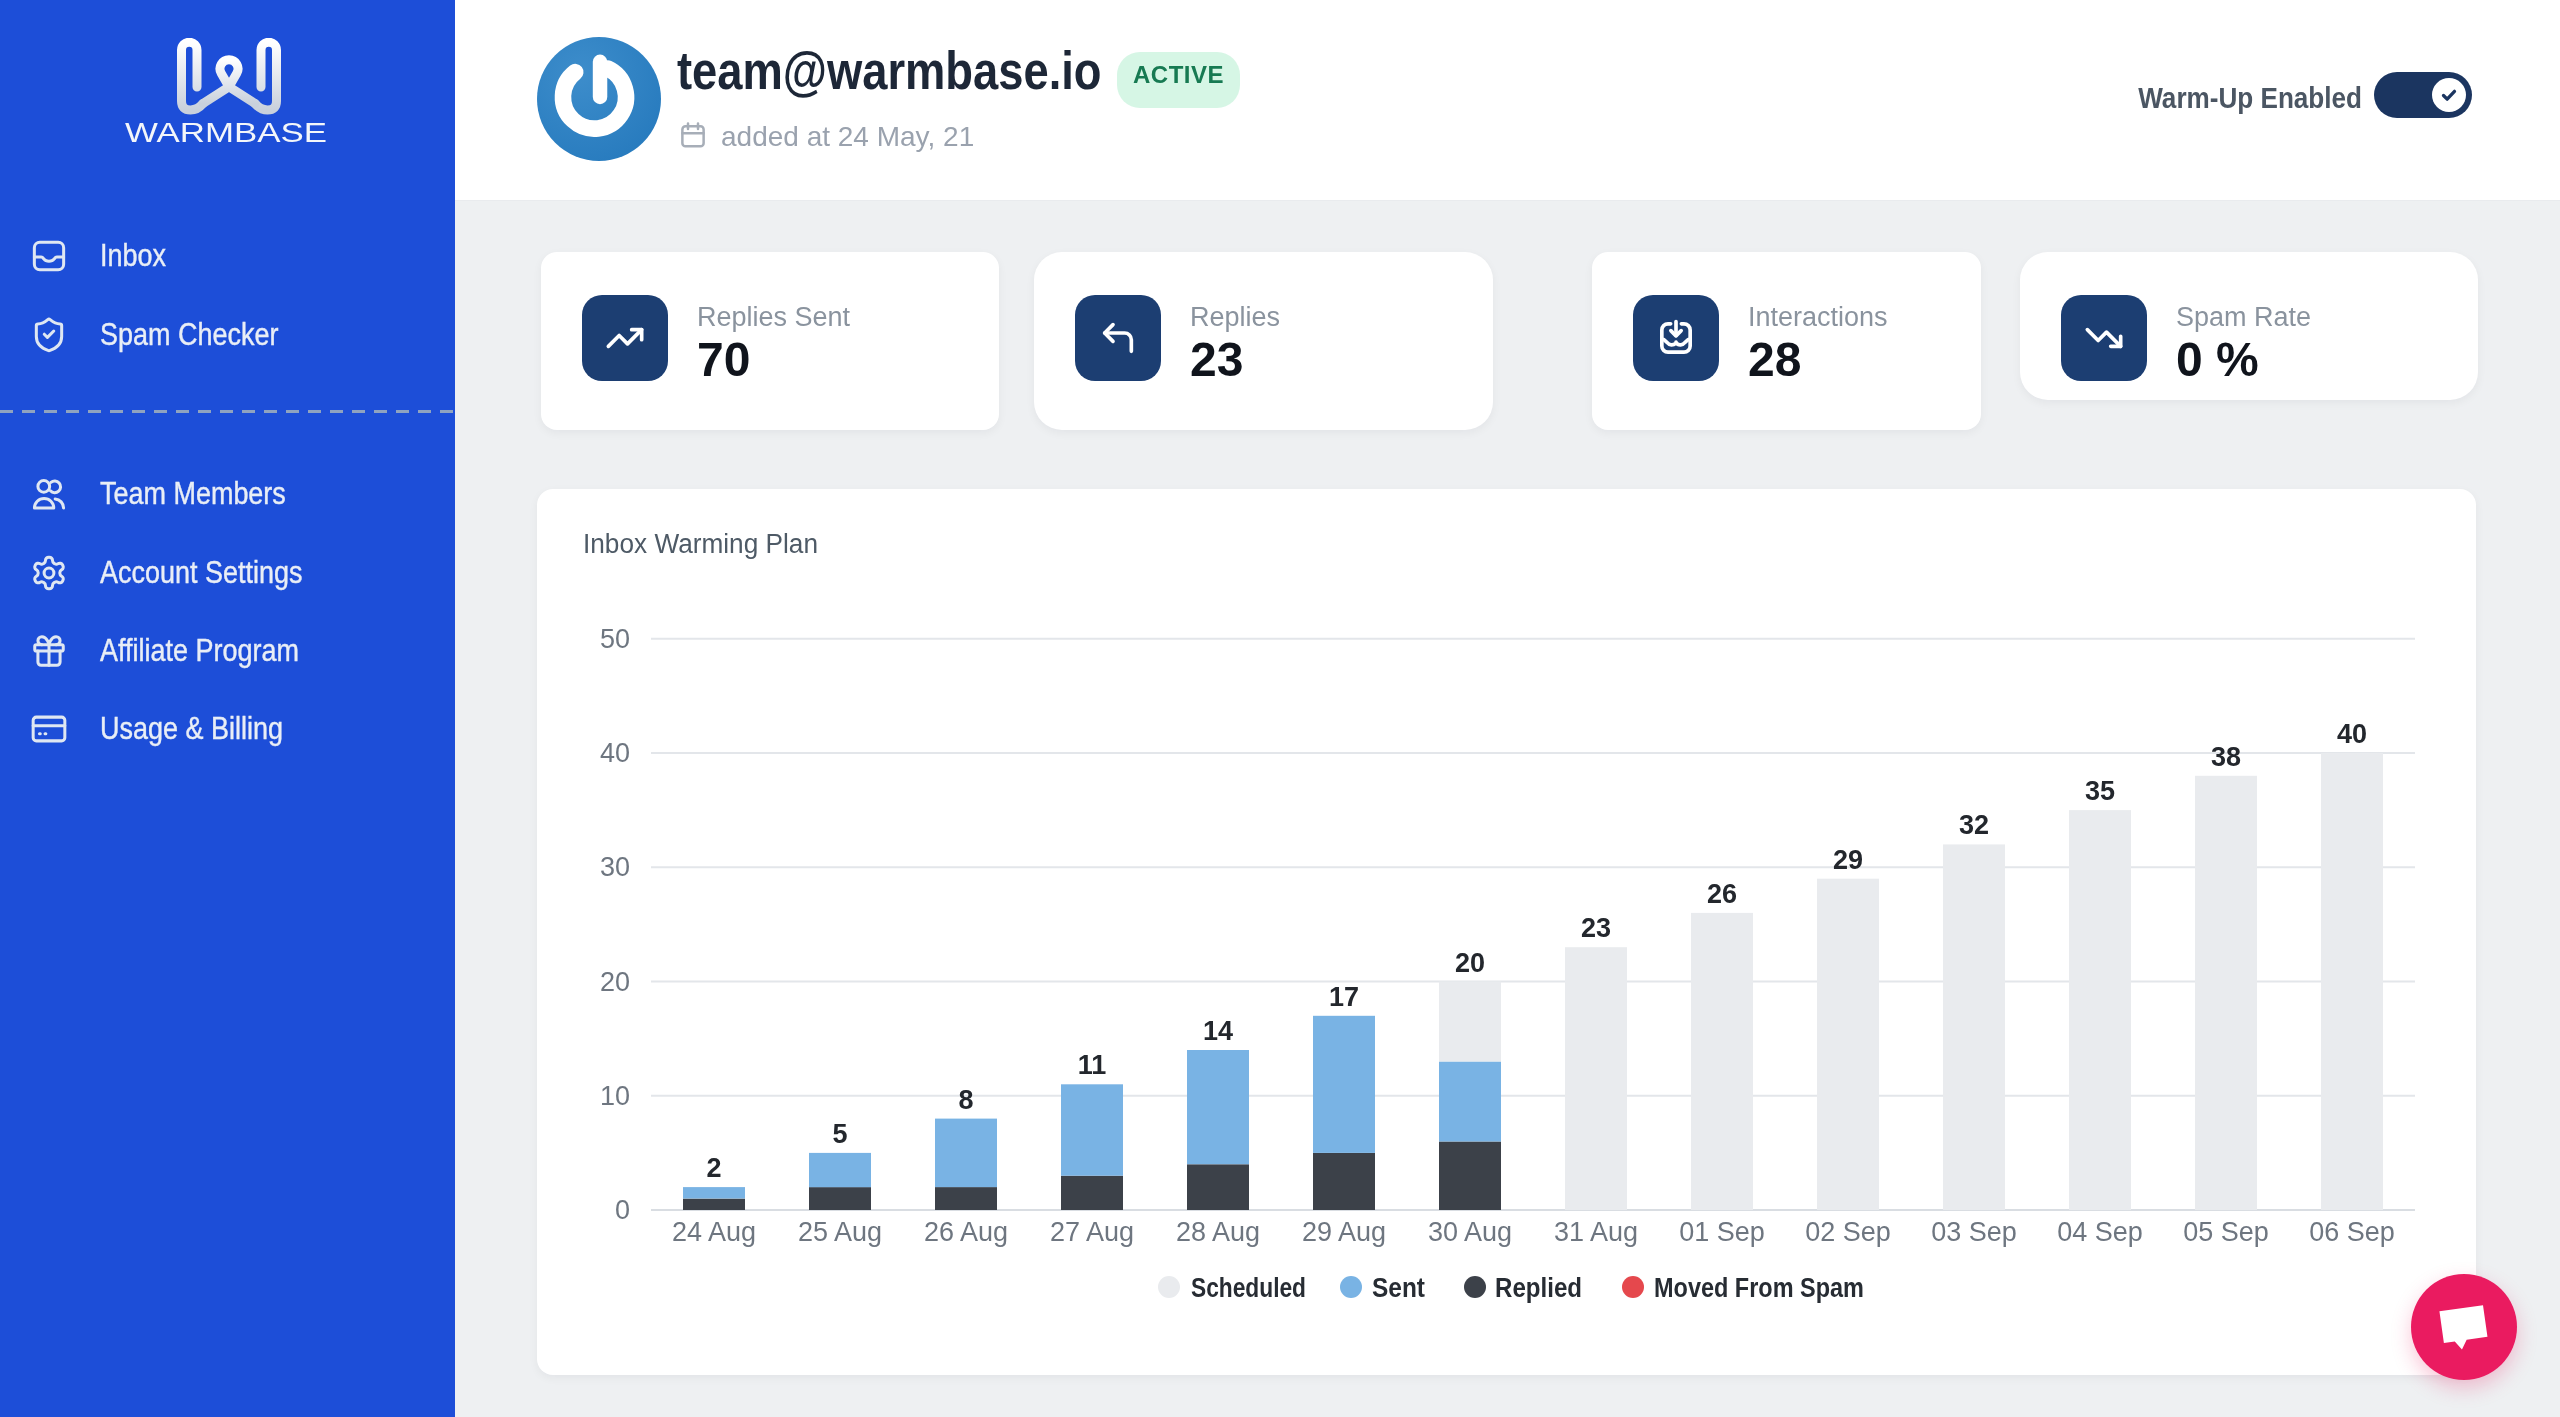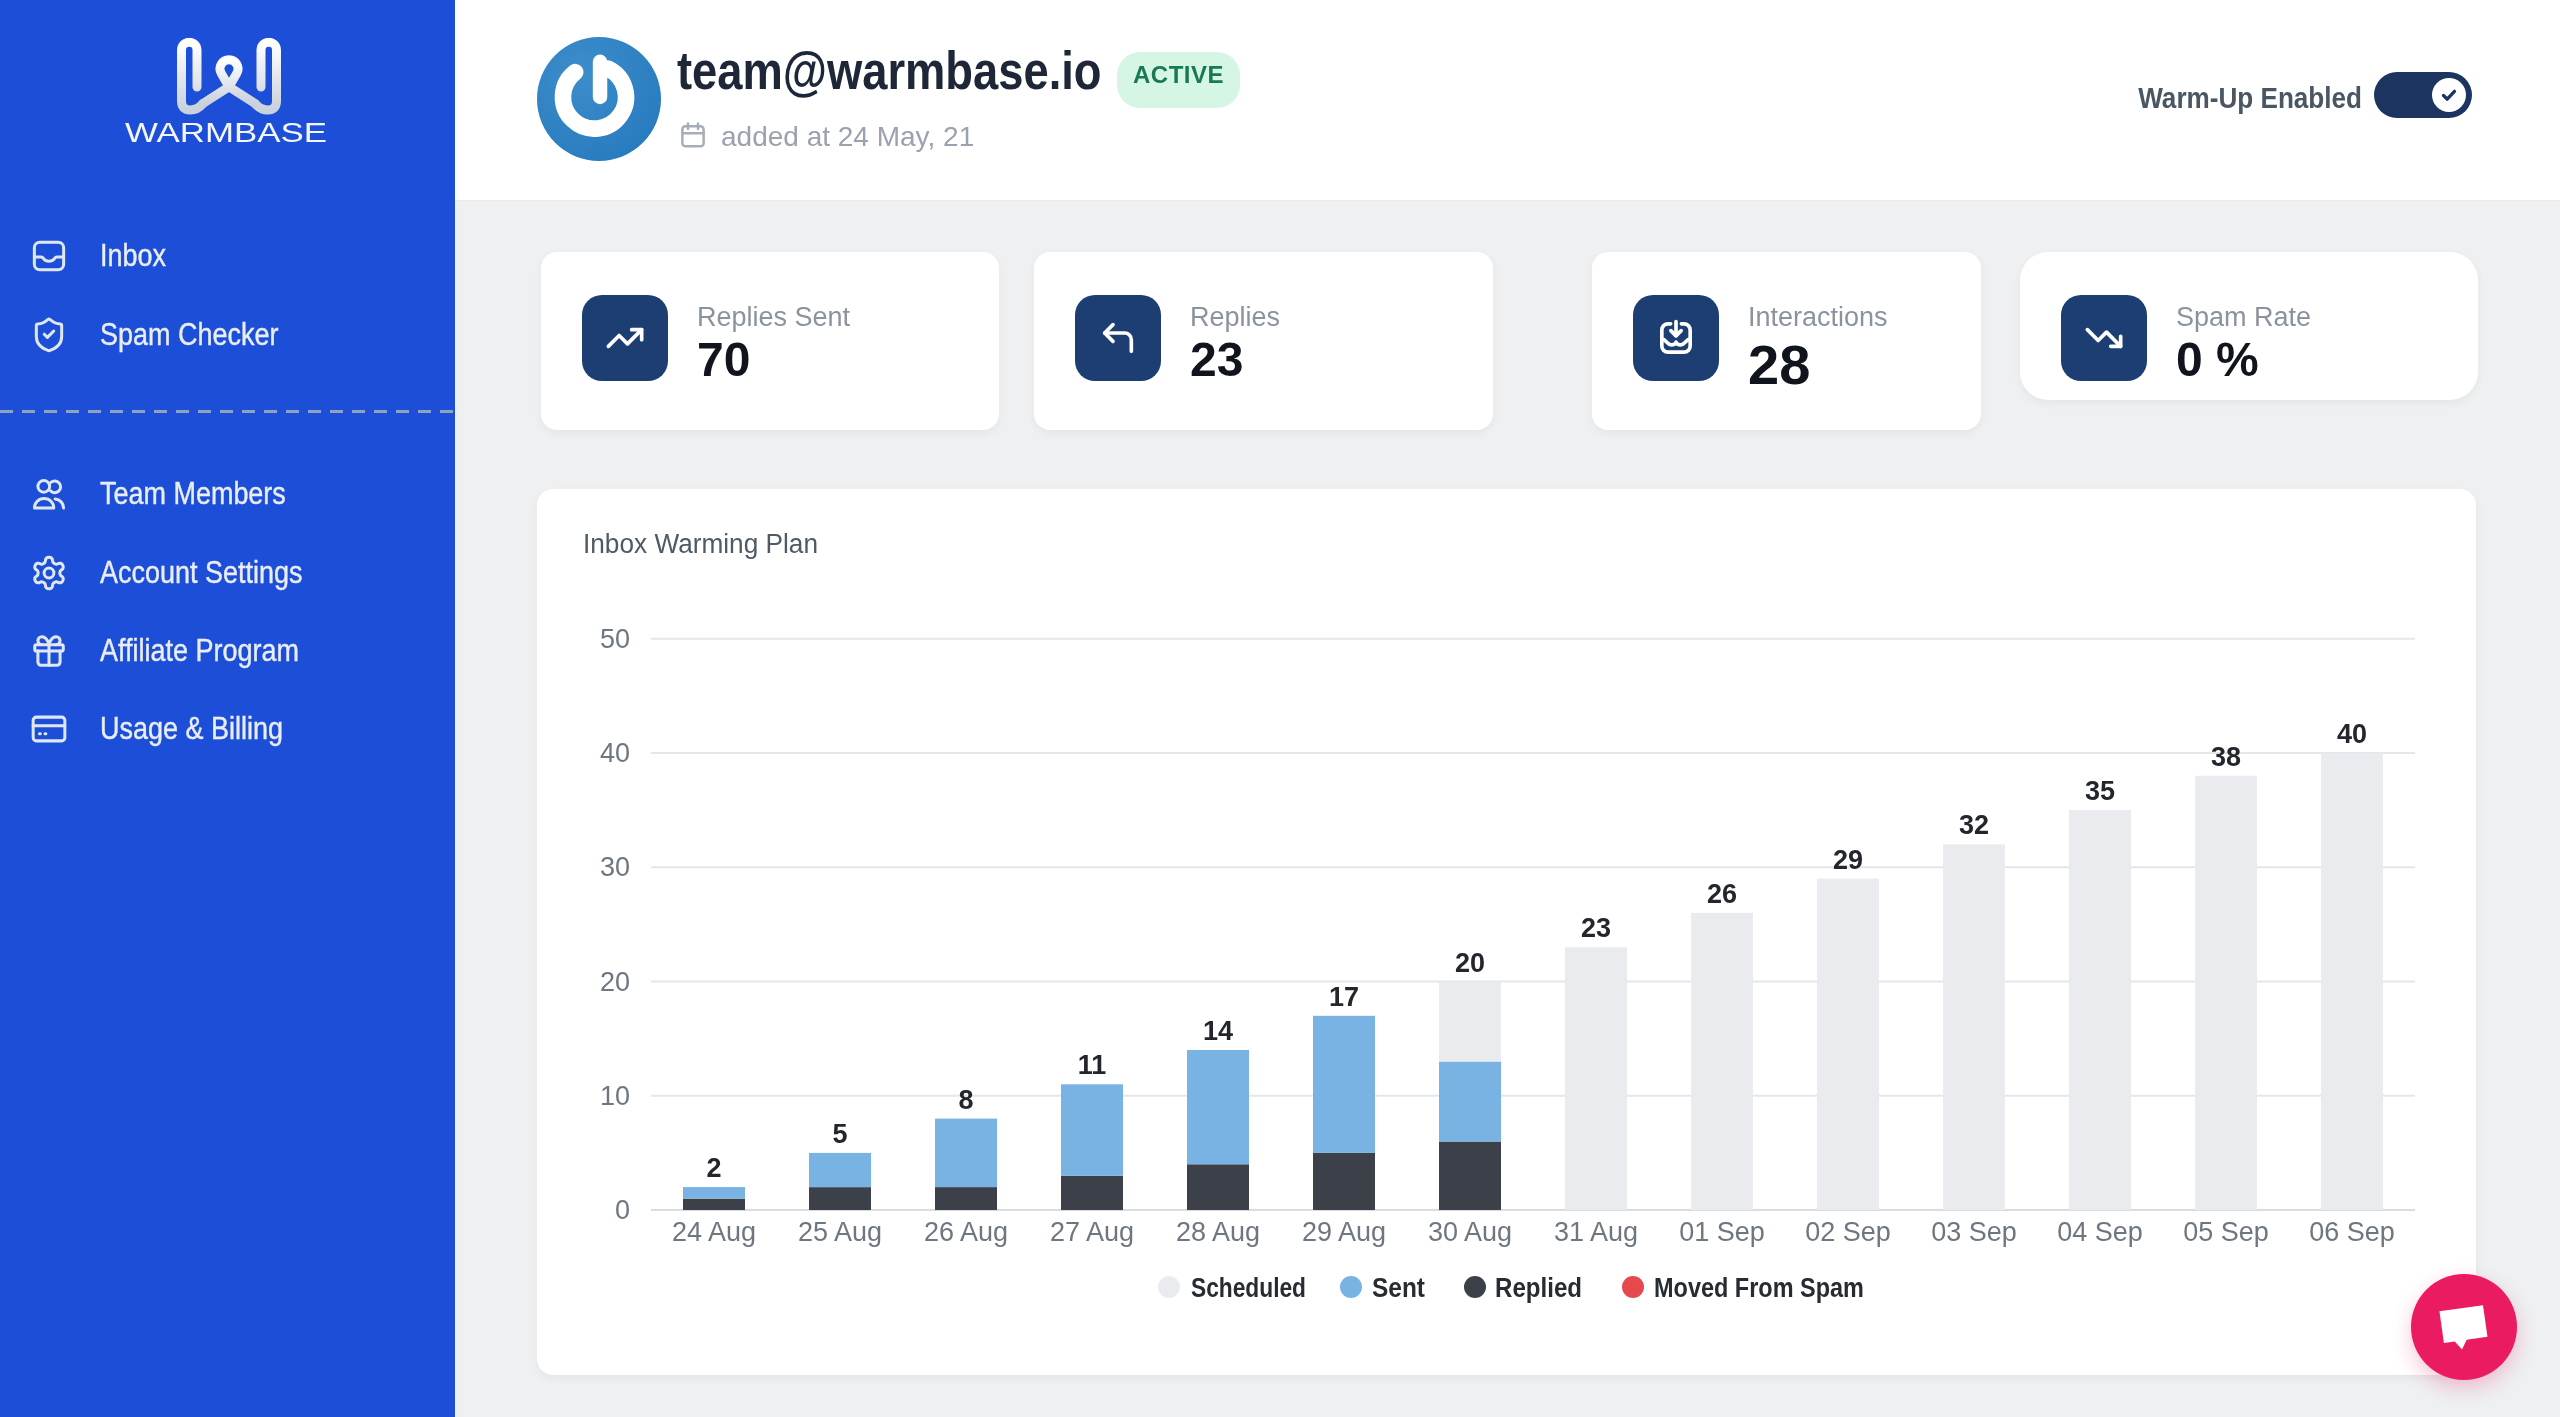--- a/index.html
+++ b/index.html
@@ -92,39 +92,39 @@
   </svg>
 <div style="position:absolute;left:541px;top:252px;width:458px;height:178px;background:#fff;border-radius:16px;box-shadow:0 3px 10px rgba(16,24,40,.05)">
 <div style="position:absolute;left:41px;top:43px;width:86px;height:86px;background:#1c3e72;border-radius:20px"></div>
 <svg style="position:absolute;left:64px;top:66px" width="40" height="40" viewBox="0 0 24 24">
       <path fill="none" stroke="#ffffff" stroke-width="2.2" stroke-linecap="round" stroke-linejoin="round" d="M22 7l-8.5 8.5-5-5L2 17"></path>
       <path fill="none" stroke="#ffffff" stroke-width="2.2" stroke-linecap="round" stroke-linejoin="round" d="M16 7h6v6"></path>
     </svg>
 <div style="position:absolute;left:156px;top:50px;font-size:27px;color:#8a939e;white-space:nowrap">Replies Sent</div>
 <div style="position:absolute;left:156px;top:80px;font-size:48px;font-weight:bold;color:#10141c;white-space:nowrap">70</div>
 </div>
-<div style="position:absolute;left:1034px;top:252px;width:459px;height:178px;background:#fff;border-radius:16px;box-shadow:0 3px 10px rgba(16,24,40,.05)">
+<div style="position:absolute;left:1034px;top:252px;width:459px;height:178px;background:#fff;border-radius:28px;box-shadow:0 3px 10px rgba(16,24,40,.05)">
 <div style="position:absolute;left:41px;top:43px;width:86px;height:86px;background:#1c3e72;border-radius:20px"></div>
 <svg style="position:absolute;left:64px;top:66px" width="40" height="40" viewBox="0 0 24 24">
       <path fill="none" stroke="#ffffff" stroke-width="2.2" stroke-linecap="round" stroke-linejoin="round" d="M9 14 4 9l5-5"></path>
       <path fill="none" stroke="#ffffff" stroke-width="2.2" stroke-linecap="round" stroke-linejoin="round" d="M20 20v-7a4 4 0 0 0-4-4H4"></path>
     </svg>
 <div style="position:absolute;left:156px;top:50px;font-size:27px;color:#8a939e;white-space:nowrap">Replies</div>
 <div style="position:absolute;left:156px;top:80px;font-size:48px;font-weight:bold;color:#10141c;white-space:nowrap">23</div>
 </div>
 <div style="position:absolute;left:1592px;top:252px;width:389px;height:178px;background:#fff;border-radius:16px;box-shadow:0 3px 10px rgba(16,24,40,.05)">
 <div style="position:absolute;left:41px;top:43px;width:86px;height:86px;background:#1c3e72;border-radius:20px"></div>
 <svg style="position:absolute;left:64px;top:66px" width="40" height="40" viewBox="0 0 24 24">
       <path fill="none" stroke="#ffffff" stroke-width="2.2" stroke-linecap="round" stroke-linejoin="round" d="M8.8 3.5H7.2a3.7 3.7 0 0 0-3.7 3.7v9.6a3.7 3.7 0 0 0 3.7 3.7h9.6a3.7 3.7 0 0 0 3.7-3.7V7.2a3.7 3.7 0 0 0-3.7-3.7h-1.6"></path>
       <path fill="none" stroke="#ffffff" stroke-width="2.2" stroke-linecap="round" stroke-linejoin="round" d="M12 2.2v8.3"></path>
       <path fill="none" stroke="#ffffff" stroke-width="2.2" stroke-linecap="round" stroke-linejoin="round" d="M8.9 7.6 12 10.7l3.1-3.1"></path>
       <path fill="none" stroke="#ffffff" stroke-width="2.2" stroke-linecap="round" stroke-linejoin="round" d="M3.5 12.7c2.6 0 3 3.3 5.7 3.4 2.4.1 3-1.6 2.8-1.6.2 0 .4 1.7 2.8 1.6 2.7-.1 3.1-3.4 5.7-3.4"></path>
     </svg>
 <div style="position:absolute;left:156px;top:50px;font-size:27px;color:#8a939e;white-space:nowrap">Interactions</div>
-<div style="position:absolute;left:156px;top:80px;font-size:56px;font-weight:bold;color:#10141c;white-space:nowrap">28</div>
+<div style="position:absolute;left:156px;top:80px;font-size:48px;font-weight:bold;color:#10141c;white-space:nowrap">28</div>
 </div>
 <div style="position:absolute;left:2020px;top:252px;width:458px;height:148px;background:#fff;border-radius:28px;box-shadow:0 3px 10px rgba(16,24,40,.05)">
 <div style="position:absolute;left:41px;top:43px;width:86px;height:86px;background:#1c3e72;border-radius:20px"></div>
 <svg style="position:absolute;left:64px;top:66px" width="40" height="40" viewBox="0 0 24 24">
       <path fill="none" stroke="#ffffff" stroke-width="2.2" stroke-linecap="round" stroke-linejoin="round" d="M22 17l-8.5-8.5-5 5L2 7"></path>
       <path fill="none" stroke="#ffffff" stroke-width="2.2" stroke-linecap="round" stroke-linejoin="round" d="M16 17h6v-6"></path>
     </svg>
 <div style="position:absolute;left:156px;top:50px;font-size:27px;color:#8a939e;white-space:nowrap">Spam Rate</div>
 <div style="position:absolute;left:156px;top:80px;font-size:48px;font-weight:bold;color:#10141c;white-space:nowrap">0 %</div>
 </div>

